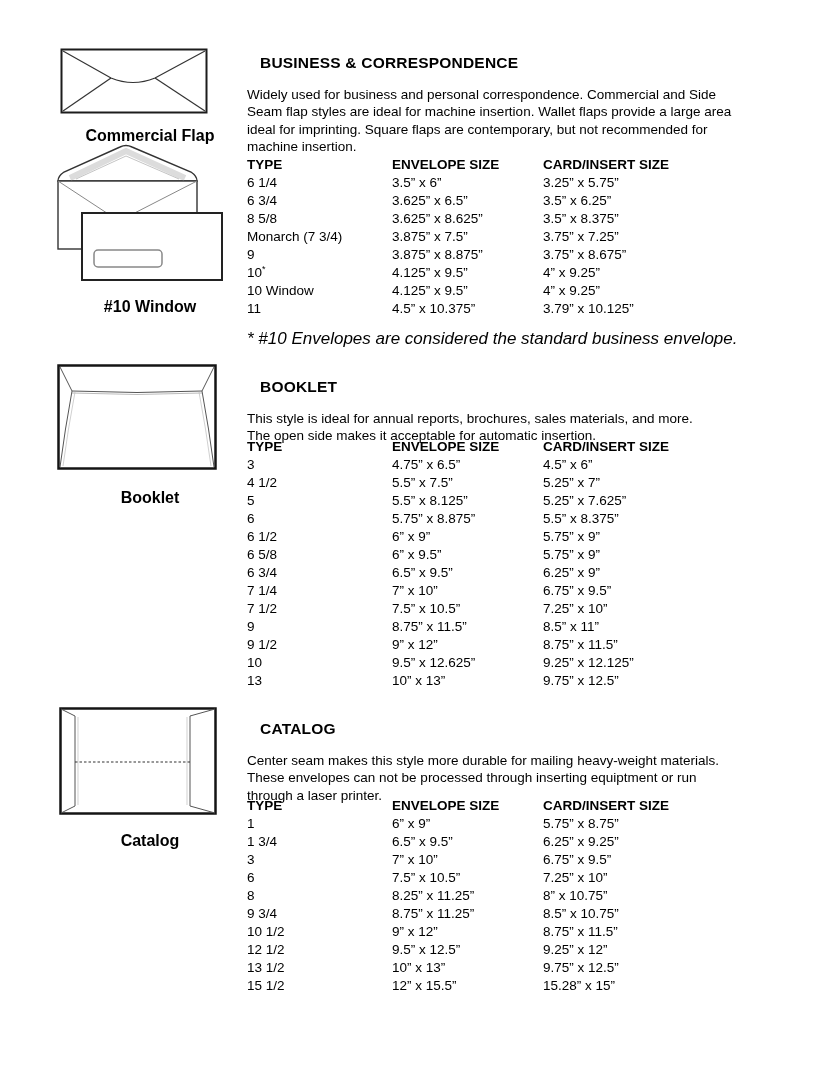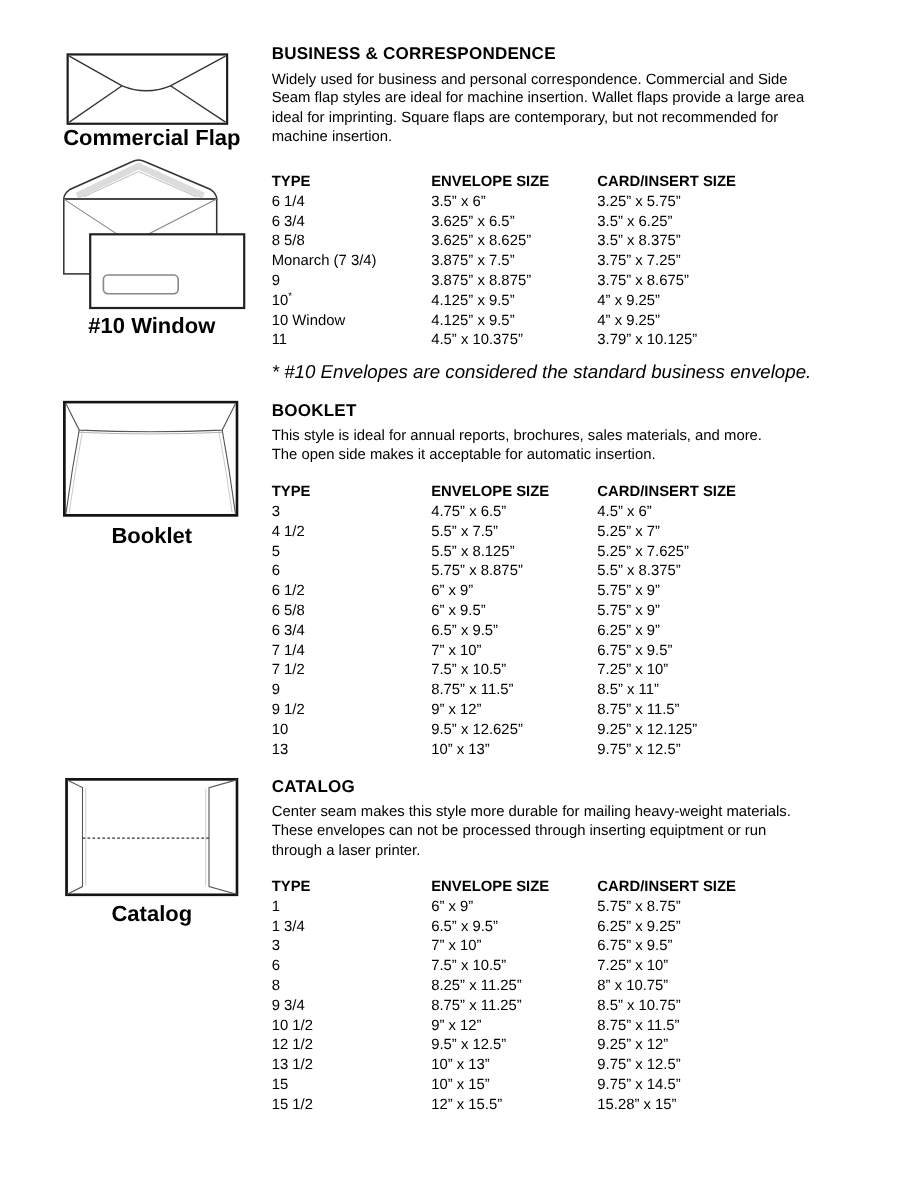--- a/index.html
+++ b/index.html
@@ -4,25 +4,25 @@
 <style>
   html,body{margin:0;padding:0;background:#ffffff;}
   .page{
     position:relative;width:840px;height:1087px;background:#ffffff;
     font-family:"Liberation Sans", sans-serif;color:#000;overflow:hidden;
   }
   
   .fig{position:absolute;margin:0;}
   .figcap{
     position:absolute;left:40px;width:196px;text-align:center;
-    font-weight:bold;font-size:20px;color:#000;margin:0;
+    font-weight:bold;font-size:16px;color:#000;margin:12px;
   }
   
   .sec{position:absolute;left:247px;width:575px;}
-  .sec h2{margin:0;font-size:15.5px;font-weight:bold;letter-spacing:.2px;line-height:20px;}
+  .sec h2{margin:13px;font-size:15.5px;font-weight:bold;letter-spacing:.2px;line-height:20px;}
   .sec p{margin:3px 0 0 0;font-size:13.5px;line-height:17.3px;white-space:pre-line;}
   
   .tbl{position:absolute;left:247px;width:563px;font-size:13.5px;}
   .trow{display:flex;line-height:18px;}
   .thead{font-weight:bold;}
   .trow .c0{width:145px;flex:0 0 145px;}
   .trow .c1{width:151px;flex:0 0 151px;}
   .trow .c2{flex:1;}
   .trow sup{font-size:9px;vertical-align:super;line-height:0;}
   .footnote{
@@ -280,25 +280,20 @@
           <span class="c0">12 1/2</span>
           <span class="c1">9.5” x 12.5”</span>
           <span class="c2">9.25” x 12”</span>
         </div>
         <div class="trow">
           <span class="c0">13 1/2</span>
           <span class="c1">10” x 13”</span>
           <span class="c2">9.75” x 12.5”</span>
         </div>
         <div class="trow">
-          <span class="c0">15</span>
-          <span class="c1">10” x 15”</span>
-          <span class="c2">9.75” x 14.5”</span>
-        </div>
-        <div class="trow">
           <span class="c0">15 1/2</span>
           <span class="c1">12” x 15.5”</span>
           <span class="c2">15.28” x 15”</span>
         </div>
       </div>
   </div>
 
 </div>
 
 </body></html>

